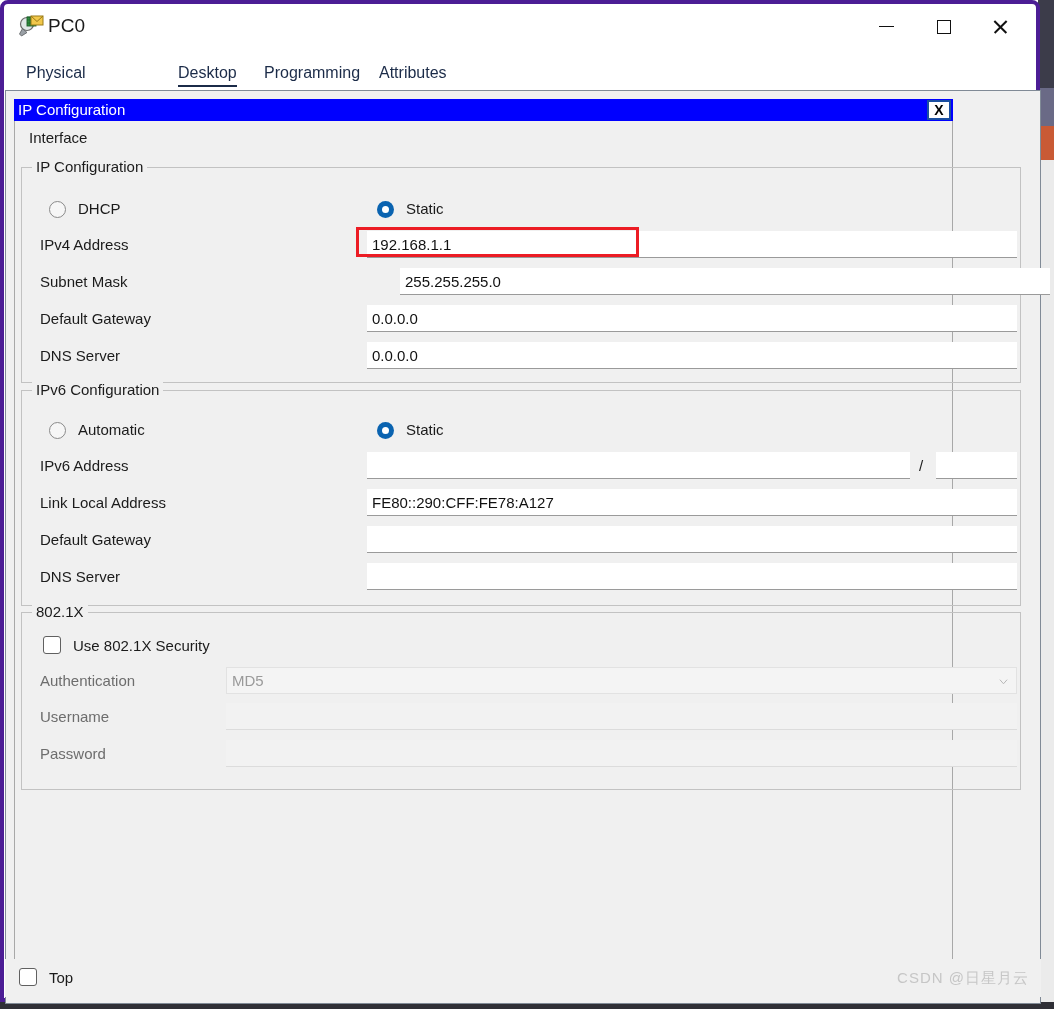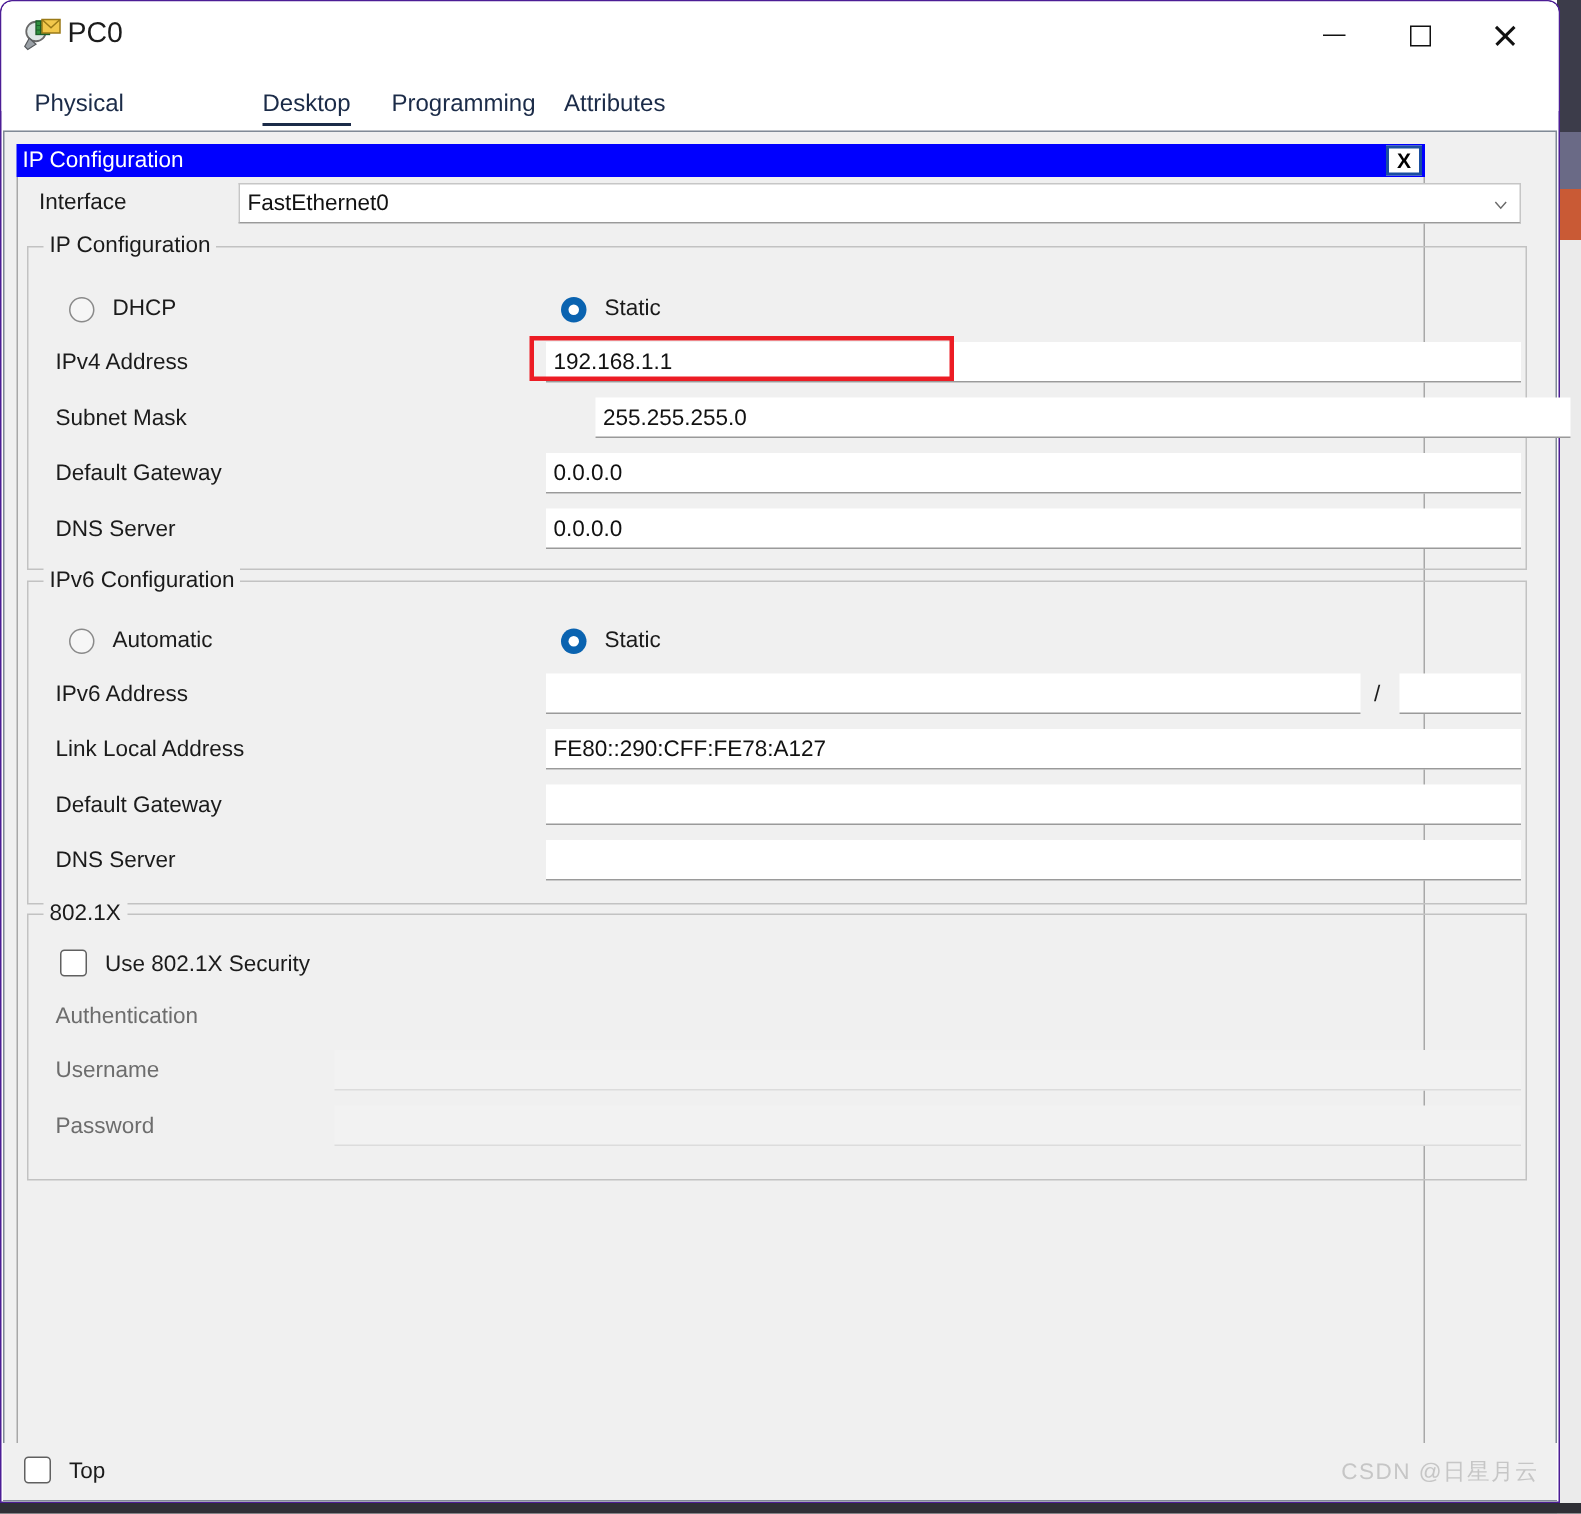--- a/index.html
+++ b/index.html
@@ -34,21 +34,21 @@
     background: #2f2f36;
   }
 
   
   .window {
     position: absolute;
     left: 0; top: 0;
     width: 1040px;
     height: 1002px;
     background: #ffffff;
-    border: 1px solid #4c1d95;
+    border: 4px solid #4c1d95;
     border-top-left-radius: 8px;
     border-top-right-radius: 8px;
     box-sizing: border-box;
   }
   .titlebar {
     position: relative;
     height: 45px;
     background: #ffffff;
     border-top-left-radius: 7px;
     border-top-right-radius: 7px;
@@ -341,26 +341,20 @@
       <div class="dlg">
 
         <div class="dlg-title">
           <span>IP Configuration</span>
           <div class="dlg-title-x">X</div>
         </div>
 
         <div class="dlg-body">
 
           <span class="lbl" style="left:14px; top:8px;">Interface</span>
-          <div class="combo" style="left:147px; top:4px; width:855px;">
-            <span>FastEthernet0</span>
-            <svg class="chev" viewBox="0 0 10 10">
-              <path d="M1 3 L5 7.5 L9 3" fill="none" stroke="#6a6a6a" stroke-width="1.1"></path>
-            </svg>
-          </div>
 
           <div class="group" style="left:6px; top:46px; width:1000px; height:216px;">
             <span class="group-label">IP Configuration</span>
           </div>
 
           <div class="radio" style="left:34px; top:80px;"></div>
           <span class="lbl" style="left:63px; top:79px;">DHCP</span>
 
           <div class="radio on" style="left:362px; top:80px;"></div>
           <span class="lbl" style="left:391px; top:79px;">Static</span>
@@ -404,20 +398,26 @@
           <input class="txt" style="left: 352px; top: 442px; width: 650px;" value="">
 
           <div class="group" style="left:6px; top:491px; width:1000px; height:178px;">
             <span class="group-label">802.1X</span>
           </div>
 
           <div class="chk" style="left:28px; top:515px;"></div>
           <span class="lbl" style="left:58px; top:516px;">Use 802.1X Security</span>
 
           <span class="lbl dim" style="left:25px; top:551px;">Authentication</span>
+          <div class="combo disabled" style="left:211px; top:546px; width:791px;">
+            <span>MD5</span>
+            <svg class="chev" viewBox="0 0 10 10">
+              <path d="M1 3 L5 7.5 L9 3" fill="none" stroke="#b6b6b6" stroke-width="1.1"></path>
+            </svg>
+          </div>
 
           <span class="lbl dim" style="left:25px; top:587px;">Username</span>
           <input class="txt disabled" style="left: 211px; top: 582px; width: 791px;" disabled="" value="">
 
           <span class="lbl dim" style="left:25px; top:624px;">Password</span>
           <input class="txt disabled" style="left: 211px; top: 619px; width: 791px;" disabled="" value="">
 
         </div>
       </div>
     </div>

